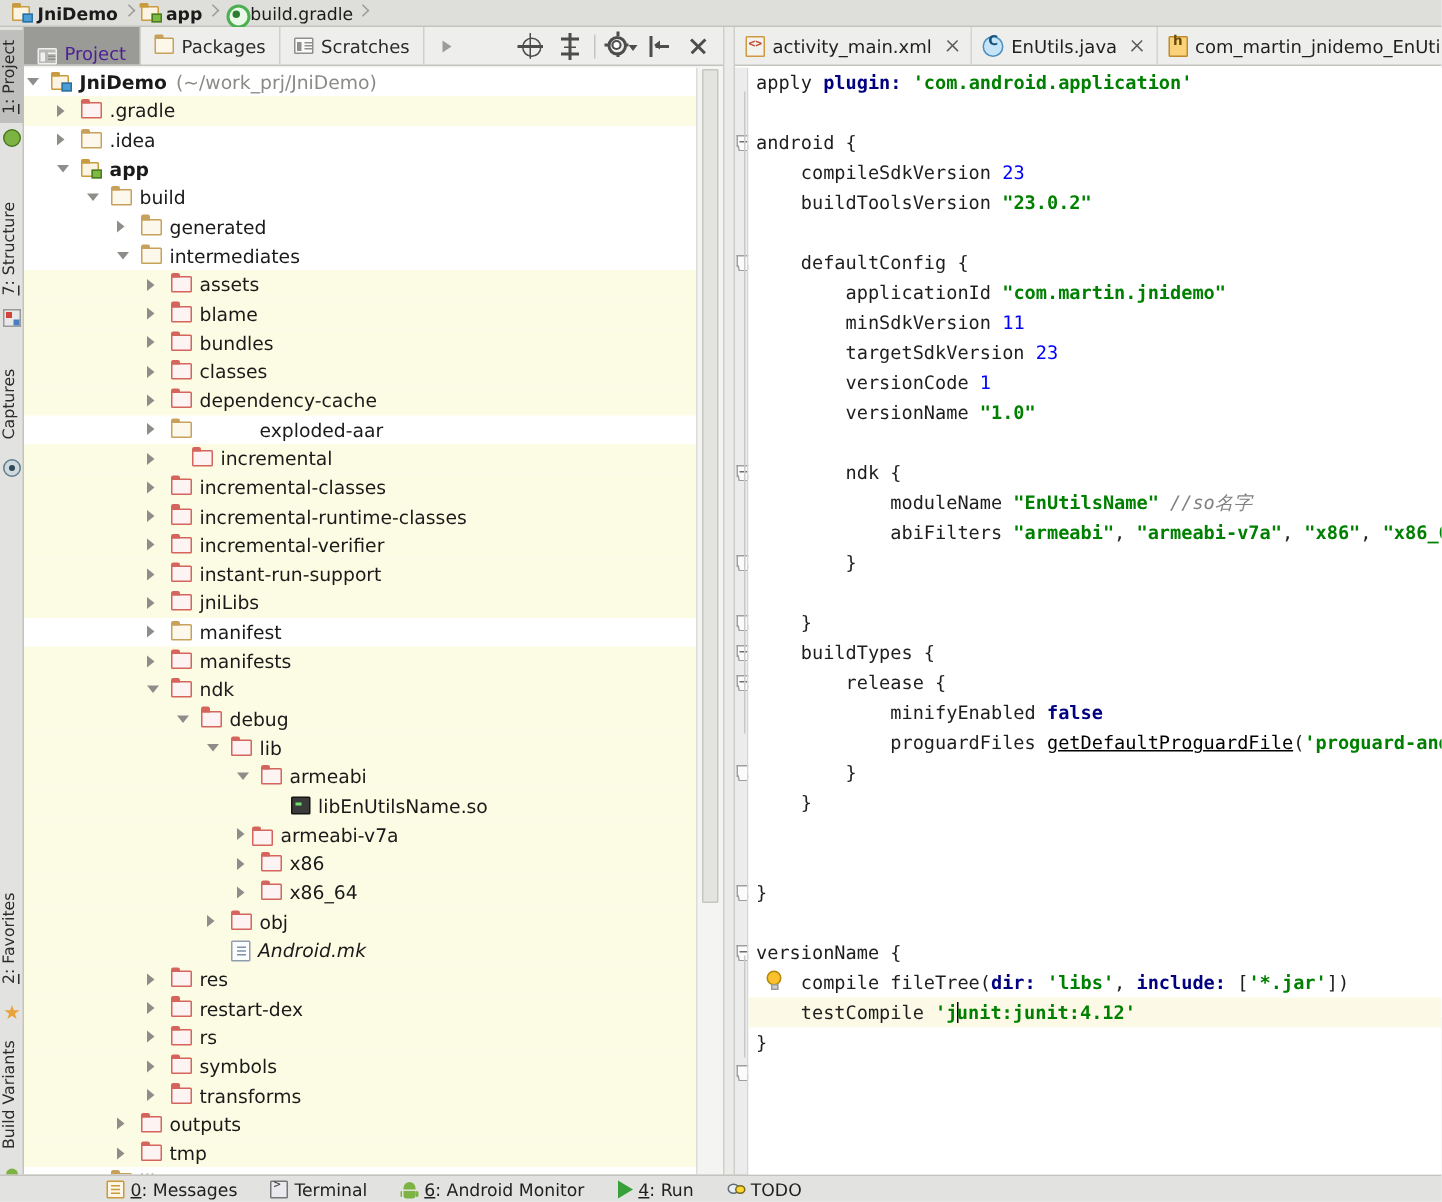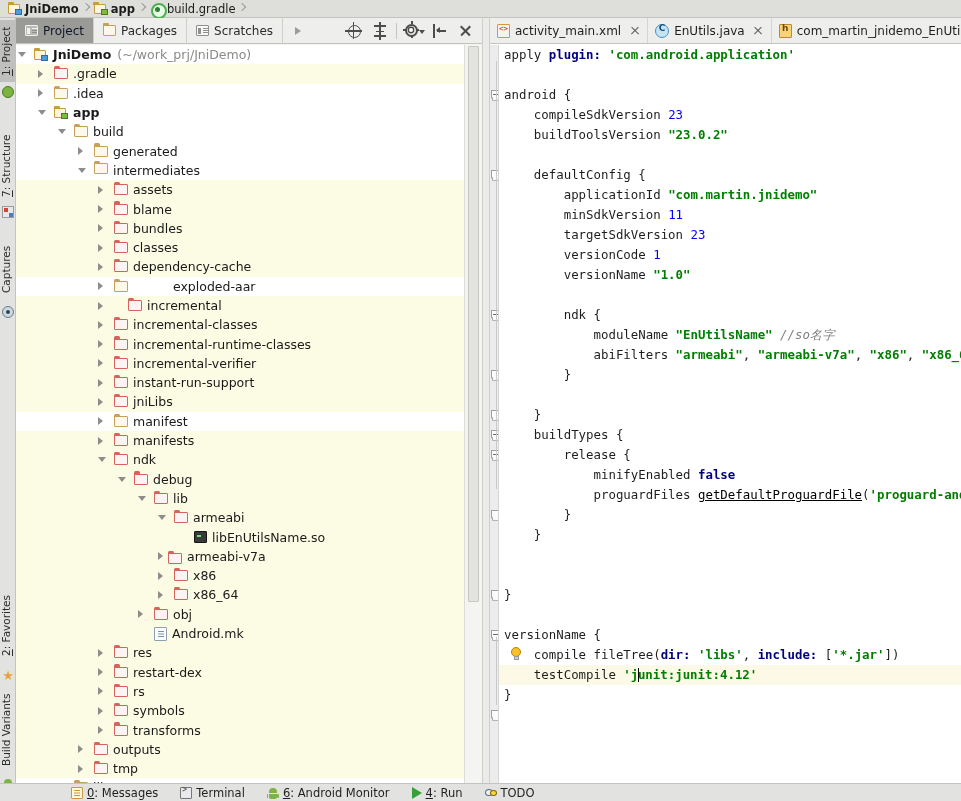--- a/index.html
+++ b/index.html
@@ -85,21 +85,21 @@
   #projtabs {
     position: absolute; left: 0; top: 0; width: 466px; height: 26px;
     background: #eeeeec; border-bottom: 1px solid #c3c3bf;
     display: flex; align-items: stretch;
   }
   .ptab {
     display: flex; align-items: center; gap: 5px;
     padding: 0 9px; font-size: 12px; color: #2b2b2b;
     border-right: 1px solid #cfcfcc; cursor: default;
   }
-  .ptab.sel { background: #9a9a97; color: #0f172a; }
+  .ptab.sel { background: #9a9a97; color: #4c1d95; align-items: flex-end; }
   .ptab .tbi { width: 13px; height: 11px; position: relative; flex: none; }
   .tbi.list {
     border: 1.3px solid #8f8f8c; background: #fafafa; border-radius: 1px;
   }
   .tbi.list::before {
     content:""; position:absolute; left:1px; top:1.5px; width:3px; height:6px;
     background:#8f8f8c;
   }
   .tbi.list::after {
     content:""; position:absolute; left:5.5px; top:2px; width:5px; height:1px;
@@ -498,21 +498,21 @@
           </div>
           <div class="trow">
             <span class="arw closed" style="left: 62px;"></span>
             <span style="position: absolute; left: 78px; display: flex; align-items: center;">
               <span class="tfold"></span>
               <span class="tlabel">generated</span>
             </span>
           </div>
           <div class="trow">
             <span class="arw open" style="left: 62px;"></span>
-            <span style="position: absolute; left: 78px; display: flex; ">
+            <span style="position: absolute; left: 78px; display: flex; align-items: center;">
               <span class="tfold"></span>
               <span class="tlabel">intermediates</span>
             </span>
           </div>
           <div class="trow hl">
             <span class="arw closed" style="left: 82px;"></span>
             <span style="position: absolute; left: 98px; display: flex; align-items: center;">
               <span class="tfold excl"></span>
               <span class="tlabel">assets</span>
             </span>
@@ -664,21 +664,21 @@
             </span>
           </div>
           <div class="trow hl">
             <span class="arw closed" style="left: 122px;"></span>
             <span style="position: absolute; left: 138px; display: flex; align-items: center;">
               <span class="tfold excl"></span>
               <span class="tlabel">obj</span>
             </span>
           </div>
           <div class="trow hl">
-            <span style="position: absolute; left: 138px; display: flex; align-items: center;">
+            <span style="position: absolute; left: 138px; display: flex; align-items: center; font-style: italic;">
               <span class="tfile"></span>
               <span class="tlabel">Android.mk</span>
             </span>
           </div>
           <div class="trow hl">
             <span class="arw closed" style="left: 82px;"></span>
             <span style="position: absolute; left: 98px; display: flex; align-items: center;">
               <span class="tfold excl"></span>
               <span class="tlabel">res</span>
             </span>

